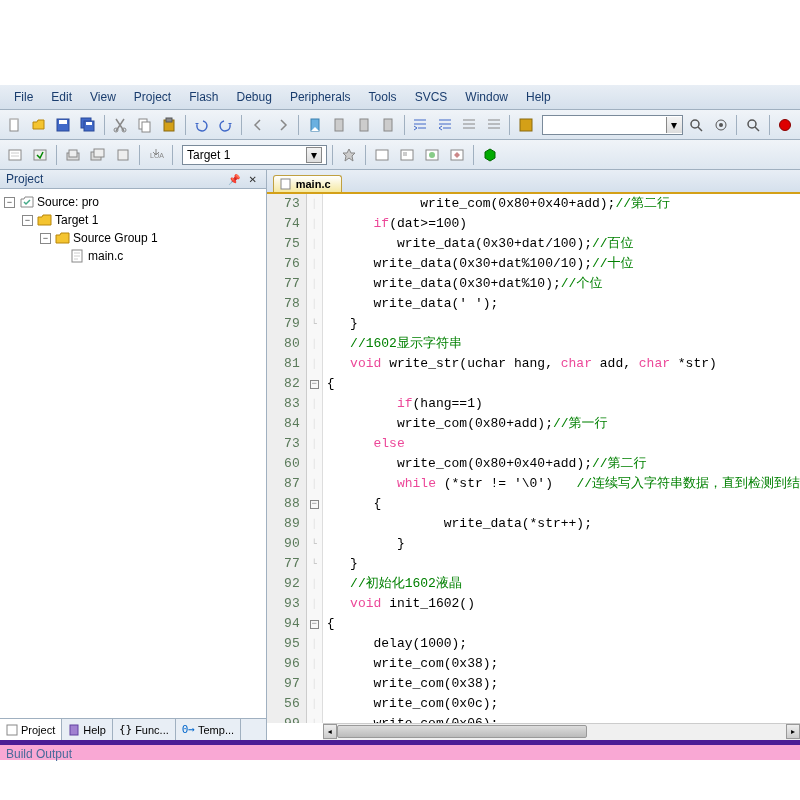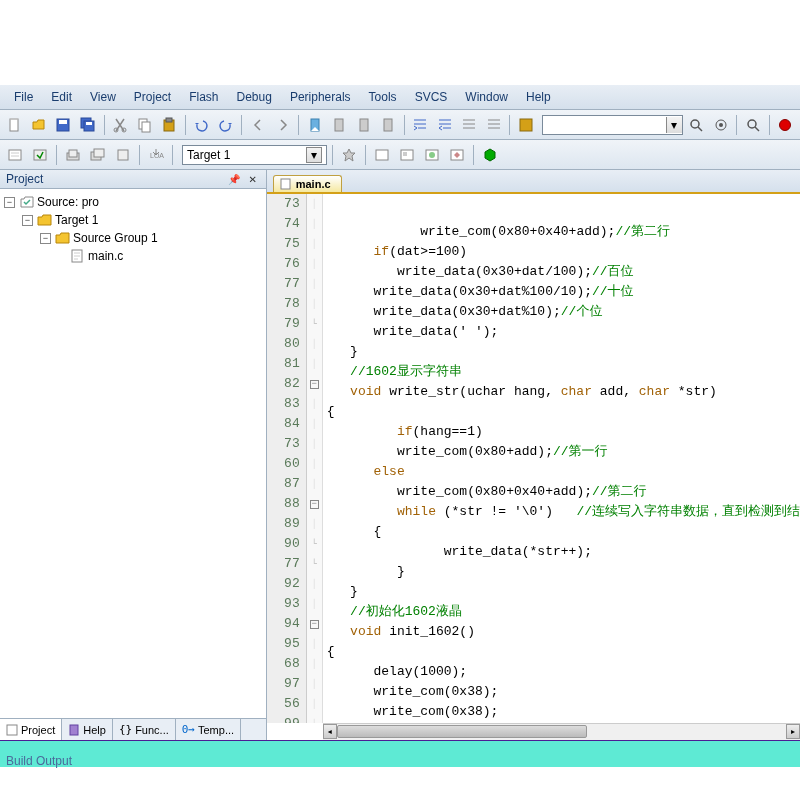--- a/index.html
+++ b/index.html
@@ -30,30 +30,30 @@
 .panel-tab.active { background: #fff; }
 .editor-area { flex: 1; display: flex; flex-direction: column; background: #fff; }
 .editor-tabs { background: linear-gradient(#e8eef5,#d5e0ec); height: 24px; display: flex; align-items: flex-end; padding-left: 6px; border-bottom: 2px solid #d4a017; }
 .editor-tab { background: linear-gradient(#fff,#f5e8a0); border: 1px solid #c0a040; border-bottom: none; padding: 2px 10px 2px 6px; display: flex; align-items: center; gap: 4px; font-size: 11px; border-radius: 3px 3px 0 0; }
 .code-wrap { flex: 1; display: flex; overflow: hidden; font-family: "Courier New", monospace; font-size: 13px; line-height: 20px; }
 .gutter { width: 40px; background: #eee; text-align: right; padding-right: 6px; color: #5a7a5a; border-right: 1px solid #ccc; }
 .gutter div { height: 20px; }
 .fold-gutter { width: 16px; background: #f8f8f8; border-right: 1px solid #ddd; }
 .fold-gutter div { height: 20px; display: flex; align-items: center; justify-content: center; font-size: 9px; color: #888; }
 .fold-box { width: 9px; height: 9px; border: 1px solid #888; display: inline-flex; align-items: center; justify-content: center; line-height: 1; }
-.code-lines { flex: 1; padding-left: 4px; white-space: pre; overflow: hidden; margin-top: 28px; }
+.code-lines { flex: 1; padding-left: 4px; white-space: pre; overflow: hidden; }
 .code-lines div { height: 20px; }
-.kw { color: #a16207; }
+.kw { color: #ec4899; }
 .cm { color: #008000; }
 .num { color: #000; }
 .str { color: #000; }
 .scrollbar-h { height: 17px; background: #f0f0f0; border-top: 1px solid #ccc; margin-left: 56px; position: relative; }
 .scrollbar-h .thumb { position: absolute; left: 14px; top: 1px; height: 13px; width: 250px; background: linear-gradient(#ddd,#bbb); border: 1px solid #999; border-radius: 2px; }
 .scrollbar-h .btn { position: absolute; top: 0; width: 14px; height: 15px; background: linear-gradient(#eee,#ccc); border: 1px solid #999; display: flex; align-items: center; justify-content: center; font-size: 8px; }
-.build-output { background: #5eead4; padding: 13px 6px; color: #4a6a9a; border-top: 1px solid #4c1d95; height: 20px; }
+.build-output { background: #f9a8d4; padding: 2px 6px; color: #4a6a9a; border-top: 5px solid #4c1d95; height: 20px; }
 .red-dot { width: 12px; height: 12px; background: #d00; border-radius: 50%; border: 1px solid #800; }
 </style>
 </head>
 <body>
 
 <div class="top-white"></div>
 
 <div class="menubar" id="menubar">
     <span>File</span>
     <span>Edit</span>
@@ -394,21 +394,21 @@
           <div>60</div>
           <div>87</div>
           <div>88</div>
           <div>89</div>
           <div>90</div>
           <div>77</div>
           <div>92</div>
           <div>93</div>
           <div>94</div>
           <div>95</div>
-          <div>68</div>
+          <div>96</div>
           <div>97</div>
           <div>56</div>
           <div>99</div>
         </div>
       <div class="fold-gutter" id="foldgutter">
           <div>
             <span style="color:#ddd">│</span>
           </div>
           <div>
             <span style="color:#ddd">│</span>

